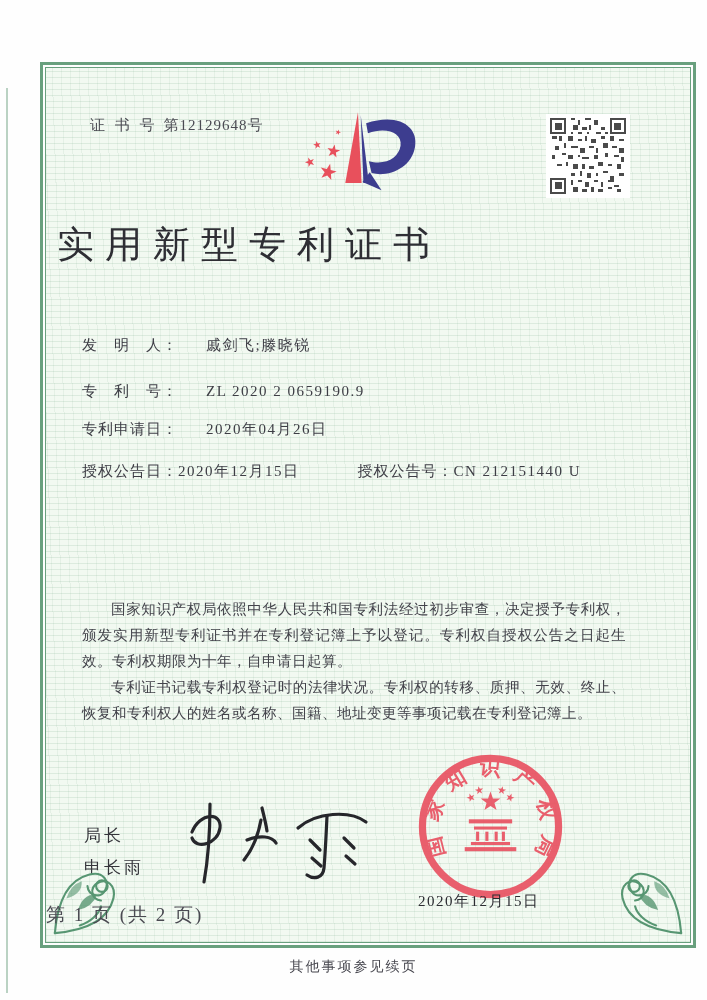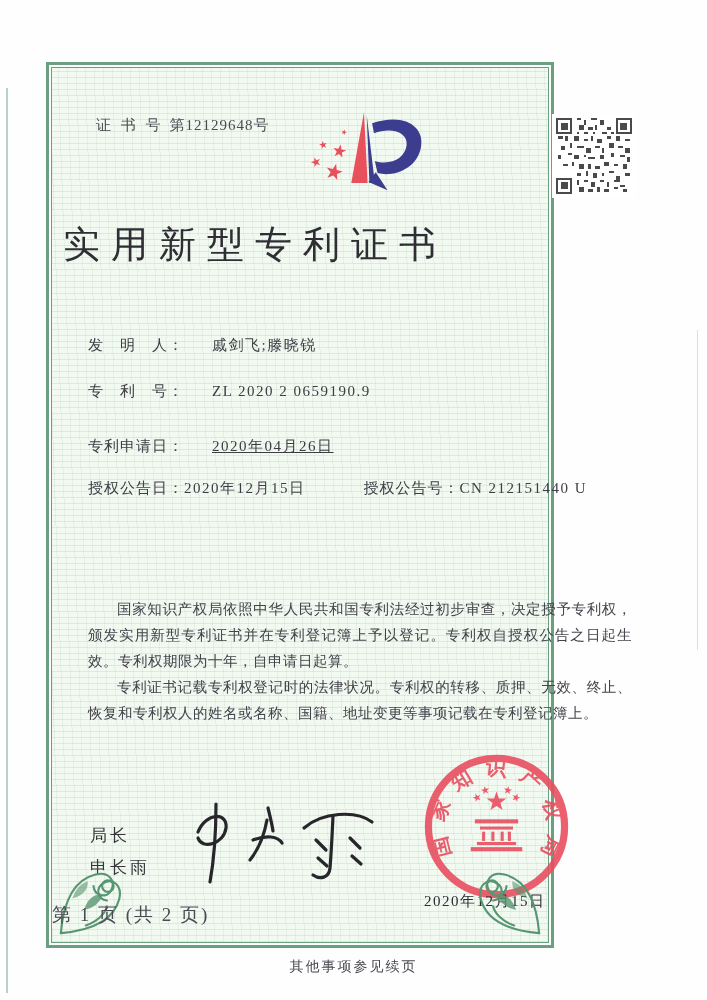--- a/index.html
+++ b/index.html
@@ -16,21 +16,21 @@
     position:absolute; left:6px; top:88px; width:2px; height:905px;
     background:rgba(105,158,124,.45);
   }
   .scan-edge-right {
     position:absolute; right:9px; top:330px; width:1px; height:320px;
     background:rgba(120,130,125,.25);
   }
 
   
   .frame {
-    position:absolute; left:46px; top:62px; width:508px; height:886px;
+    position:absolute; left:40px; top:62px; width:656px; height:886px;
     border:3px solid #69a07e;
   }
   .frame-inner {
     position:absolute; inset:2px;
     border:1px solid #69a07e;
     background:
       repeating-linear-gradient(88deg, rgba(106,160,125,.10) 0 1px, transparent 1px 9px),
       repeating-linear-gradient(0deg, rgba(106,160,125,.16) 0 1px, transparent 1px 6px),
       #f2f9f1;
   }
@@ -47,21 +47,21 @@
 
   .doc-title {
     position:absolute; left:0; right:0; top:152px;
     text-align:left; font-size:37px; font-weight:400;
     letter-spacing:11px; color:#2e2e34; text-indent:11px;
   }
 
   .fields { position:absolute; left:36px; top:240px; width:562px; }
   .frow { font-size:15px; color:#3d3d45; letter-spacing:1px; line-height:20px; }
   .frow + .frow { margin-top:26px; }
-  .frow.r2 { margin-top:27px; } .frow.r4 { margin-top:35px;text-decoration:underline; }
+  .frow.r2 { margin-top:27px; } .frow.r4 { margin-top:18px; }
   .frow.r5 { margin-top:20px; } .frow.r6 { margin-top:18px; }
   .frow.grant { margin-top:22px; }
   .flabel { display:inline-block; min-width:124px; }
   .fvalue { letter-spacing:1.5px; }
   .grant .pair2 { margin-left:58px; }
 
   .paras { position:absolute; left:36px; top:528px; width:544px; }
   .paras p {
     font-size:14.5px; line-height:26px; color:#42424a;
     text-indent:2em; text-align:justify; letter-spacing:.5px;

